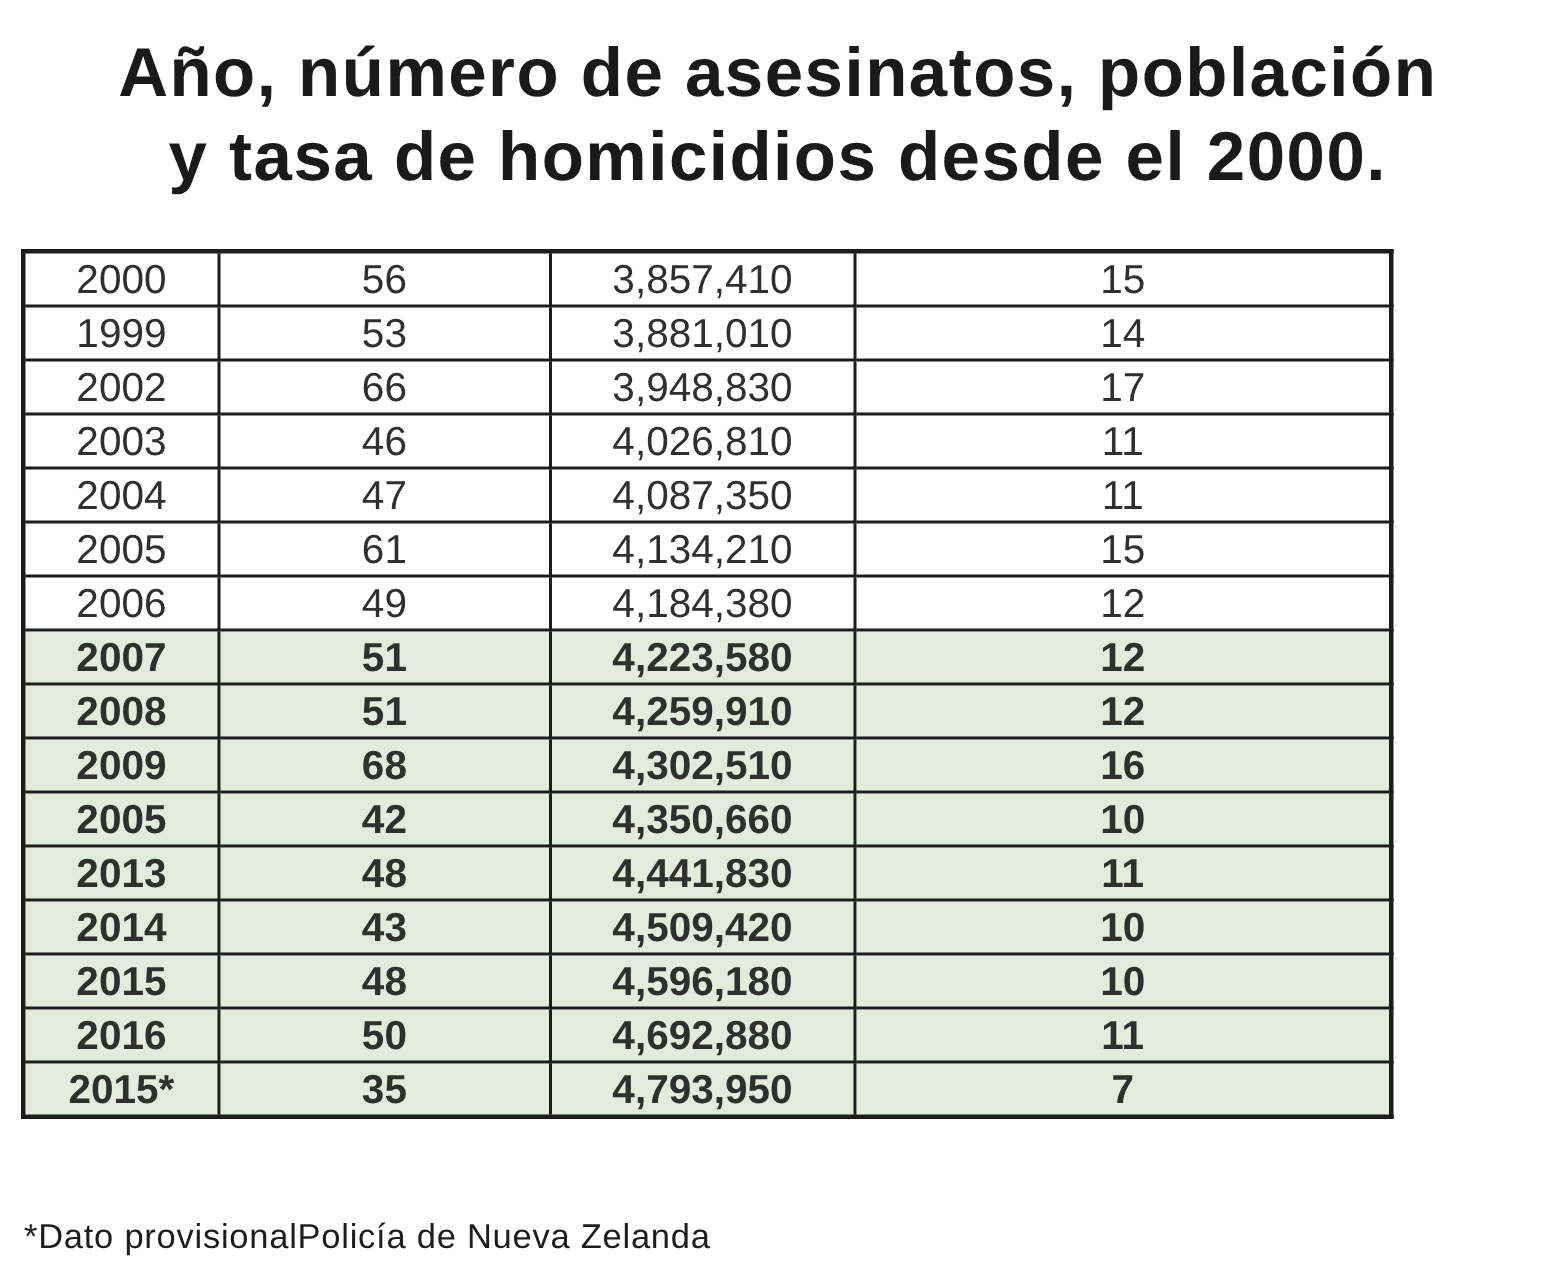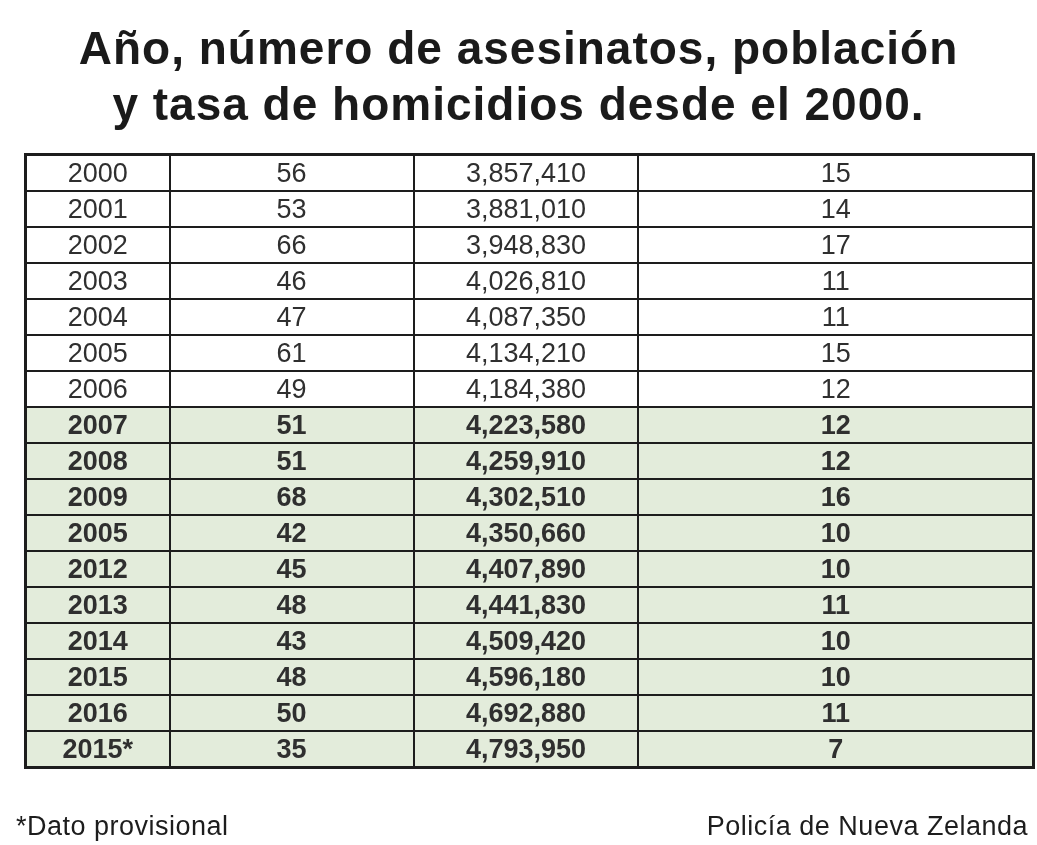--- a/index.html
+++ b/index.html
@@ -21,26 +21,25 @@
     margin:0;
     text-align:center;
     font-size:46px;
     font-weight:700;
     letter-spacing:1px;
     line-height:56px;
     color:var(--title);
   }
   table.data-table{
     position:absolute;
-    top:153px;left:14px;
-    width:1011px;
+    top:166px;left:14px;
+    width:915px;
     border-collapse:collapse;
     table-layout:fixed;
     border:3px solid var(--border);
-    margin-left:10px;
   }
   table.data-table td{
     border:2px solid var(--border);
     height:34px;
     padding:0;
     text-align:center;
     vertical-align:middle;
     font-size:27px;
     color:var(--cell);
     background:#ffffff;
@@ -52,23 +51,22 @@
     font-weight:bold;
   }
   .col-year{width:14.3%;}
   .col-murders{width:24.2%;}
   .col-population{width:22.3%;}
   .col-rate{width:39.2%;}
   .footer{
     position:absolute;
     top:811px;left:16px;right:9px;
     display:flex;
-    justify-content:space-between;
     align-items:baseline;
-    font-size:27px;
+    font-size:23px;
     letter-spacing:0.5px;
     color:#1d1d1d;
   }
 </style>
 </head>
 <body>
 
 <div class="page">
 
   <h1 class="title"><span>Año, número de asesinatos, población</span><br><span>y tasa de homicidios desde el 2000.</span></h1>
@@ -81,21 +79,21 @@
       <col class="col-rate">
     </colgroup>
     <tbody>
         <tr>
           <td>2000</td>
           <td>56</td>
           <td>3,857,410</td>
           <td>15</td>
         </tr>
         <tr>
-          <td>2001</td>
+          <td>1999</td>
           <td>53</td>
           <td>3,881,010</td>
           <td>14</td>
         </tr>
         <tr>
           <td>2002</td>
           <td>66</td>
           <td>3,948,830</td>
           <td>17</td>
         </tr>
@@ -141,26 +139,20 @@
           <td>4,302,510</td>
           <td>16</td>
         </tr>
         <tr class="green">
           <td>2005</td>
           <td>42</td>
           <td>4,350,660</td>
           <td>10</td>
         </tr>
         <tr class="green">
-          <td>2012</td>
-          <td>45</td>
-          <td>4,407,890</td>
-          <td>10</td>
-        </tr>
-        <tr class="green">
           <td>2013</td>
           <td>48</td>
           <td>4,441,830</td>
           <td>11</td>
         </tr>
         <tr class="green">
           <td>2014</td>
           <td>43</td>
           <td>4,509,420</td>
           <td>10</td>

